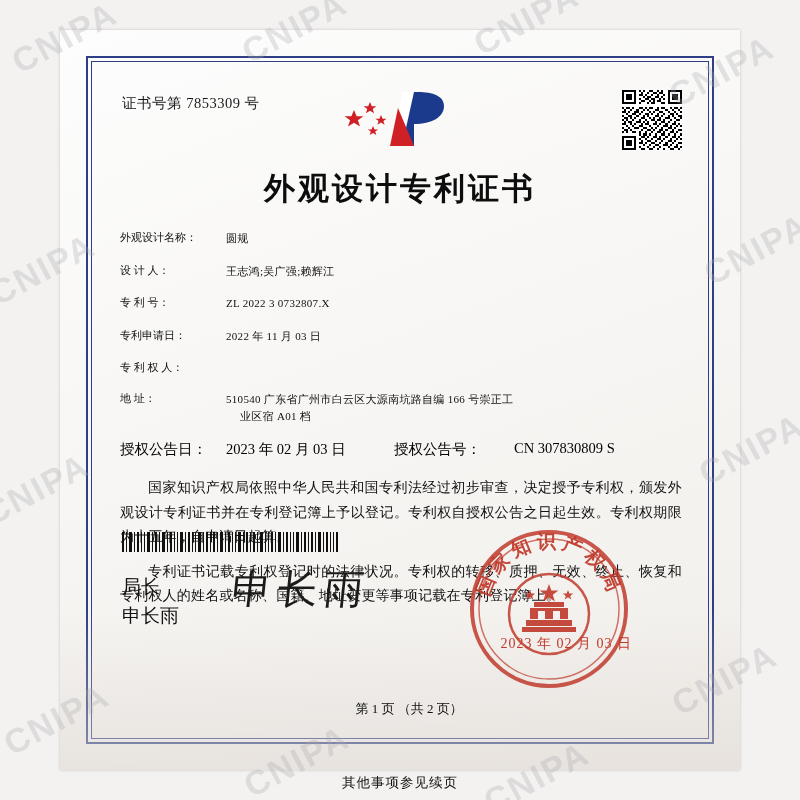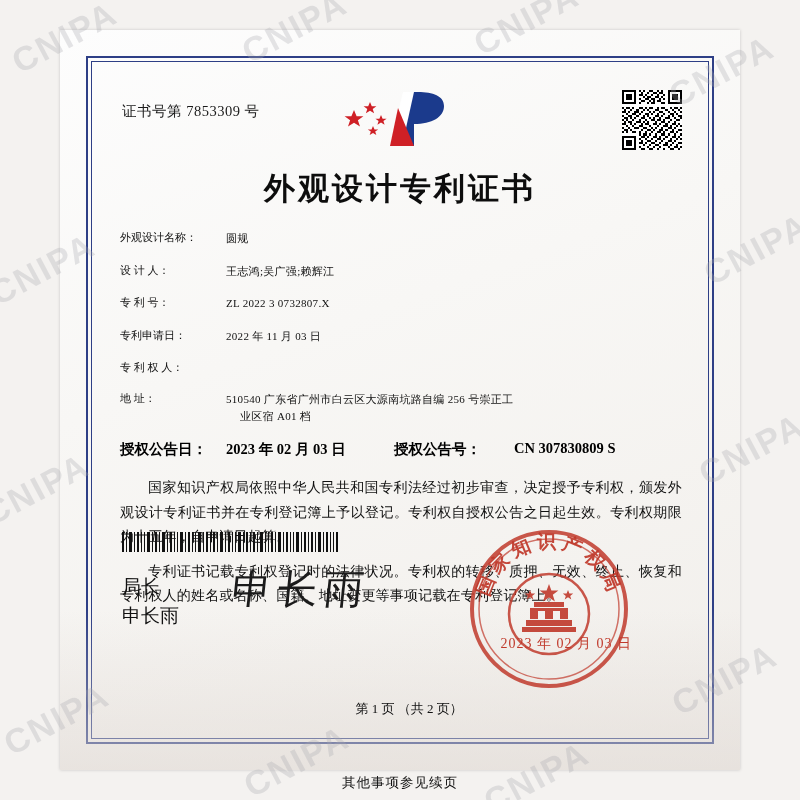--- a/index.html
+++ b/index.html
@@ -77,21 +77,21 @@
     left: 40px;
     top: 40px;
     right: 40px;
     bottom: 40px;
     z-index: 3;
   }
   
   .cert-no {
     position: absolute;
     left: 22px;
-    top: 32px;
+    top: 24px;
     font-size: 14.5px;
     color: #1a1a1a;
     letter-spacing: 0.5px;
   }
   
   .logo {
     position: absolute;
     left: 50%;
     top: 18px;
     transform: translateX(-50%);
@@ -145,21 +145,20 @@
   }
   .fvalue .line2 {
     display: block;
     padding-left: 14px;
   }
   .pubrow {
     display: flex;
     align-items: flex-start;
     font-size: 14.5px;
     margin-bottom: 17px;
-    font-weight: bold;
   }
   .pub-label { flex: 0 0 106px; white-space: nowrap; }
   .pub-val { flex: 0 0 168px; }
   .pub-label2 { flex: 0 0 120px; white-space: nowrap; }
   .pub-val2 { flex: 1; }
 
   .para {
     font-size: 14px;
     color: #111;
     line-height: 1.75;
@@ -537,21 +536,21 @@
           <div class="fvalue">2022 年 11 月 03 日</div>
         </div>
 
         <div class="frow">
           <div class="flabel">专 利 权 人：</div>
         </div>
 
         <div class="frow">
           <div class="flabel">地 址：</div>
           <div class="fvalue">
-            <span>510540 广东省广州市白云区大源南坑路自编 256 号崇正工</span>
+            <span>510540 广东省广州市白云区大源南坑路自编 166 号崇正工</span>
             <span class="line2">业区宿 A01 档</span>
           </div>
         </div>
 
         <div class="pubrow">
           <div class="pub-label">授权公告日：</div>
           <div class="pub-val">2023 年 02 月 03 日</div>
           <div class="pub-label2">授权公告号：</div>
           <div class="pub-val2">CN 307830809 S</div>
         </div>

